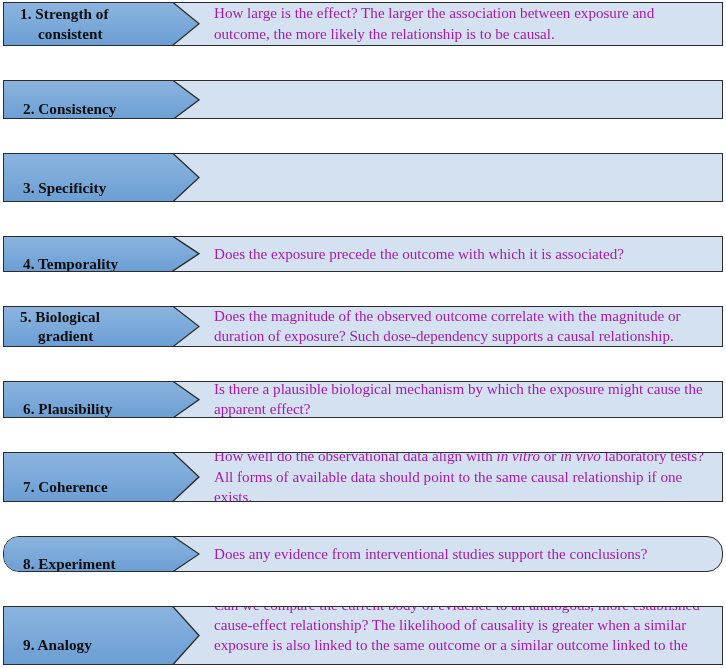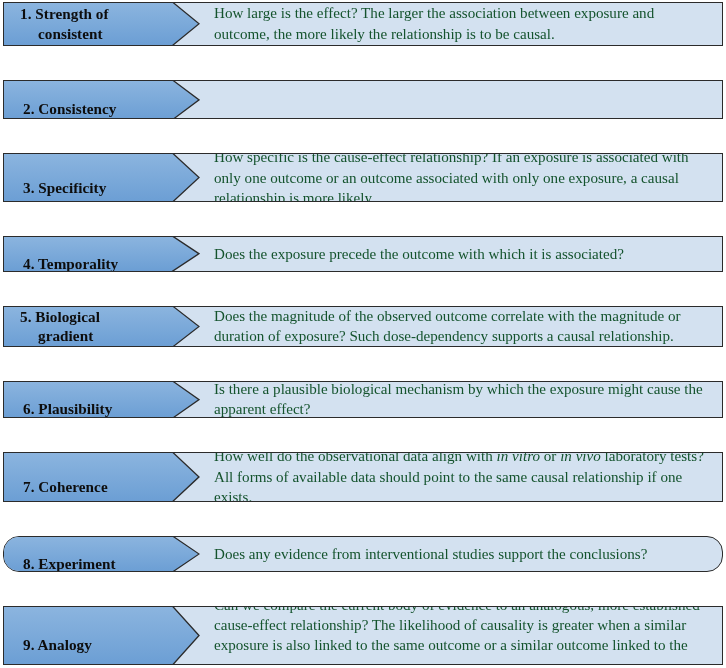--- a/index.html
+++ b/index.html
@@ -85,21 +85,21 @@
 
   
   .criterion-desc {
     flex: 1 1 auto;
     box-sizing: border-box;
     display: flex;
     align-items: center;
     padding: 0 12px 0 14px;
     font-size: 15.1px;
     line-height: 1.345;
-    color: #14532d;
+    color: #a21caf;
   }
   .criterion-desc p {
     margin: 0;
   }
   .criterion-desc em {
     font-style: italic;
   }
 
   
   .h-68  { height: 68px; }
@@ -169,23 +169,20 @@
               <stop offset="100%" stop-color="#6b9ed4"></stop>
             </linearGradient>
           </defs>
           <polygon points="0,1 170,1 197,40.5 170,80 0,80" fill="url(#g3)" stroke="#2b2b2b" stroke-width="1.6"></polygon>
         </svg>
       </span>
       <div class="criterion-label">
         <span>3. Specificity</span>
       </div>
     </div>
-    <div class="criterion-desc">
-      <p>How specific is the cause-effect relationship? If an exposure is associated with only one outcome or an outcome associated with only one exposure, a causal relationship is more likely.</p>
-    </div>
   </div>
 
   <div class="criterion-row h-43">
     <div class="criterion-arrow">
       <span class="arrow-shape">
         <svg viewBox="0 0 198 47" preserveAspectRatio="none">
           <defs>
             <linearGradient id="g4" x1="0" y1="0" x2="0" y2="1">
               <stop offset="0%" stop-color="#8cb5df"></stop>
               <stop offset="100%" stop-color="#6b9ed4"></stop>

